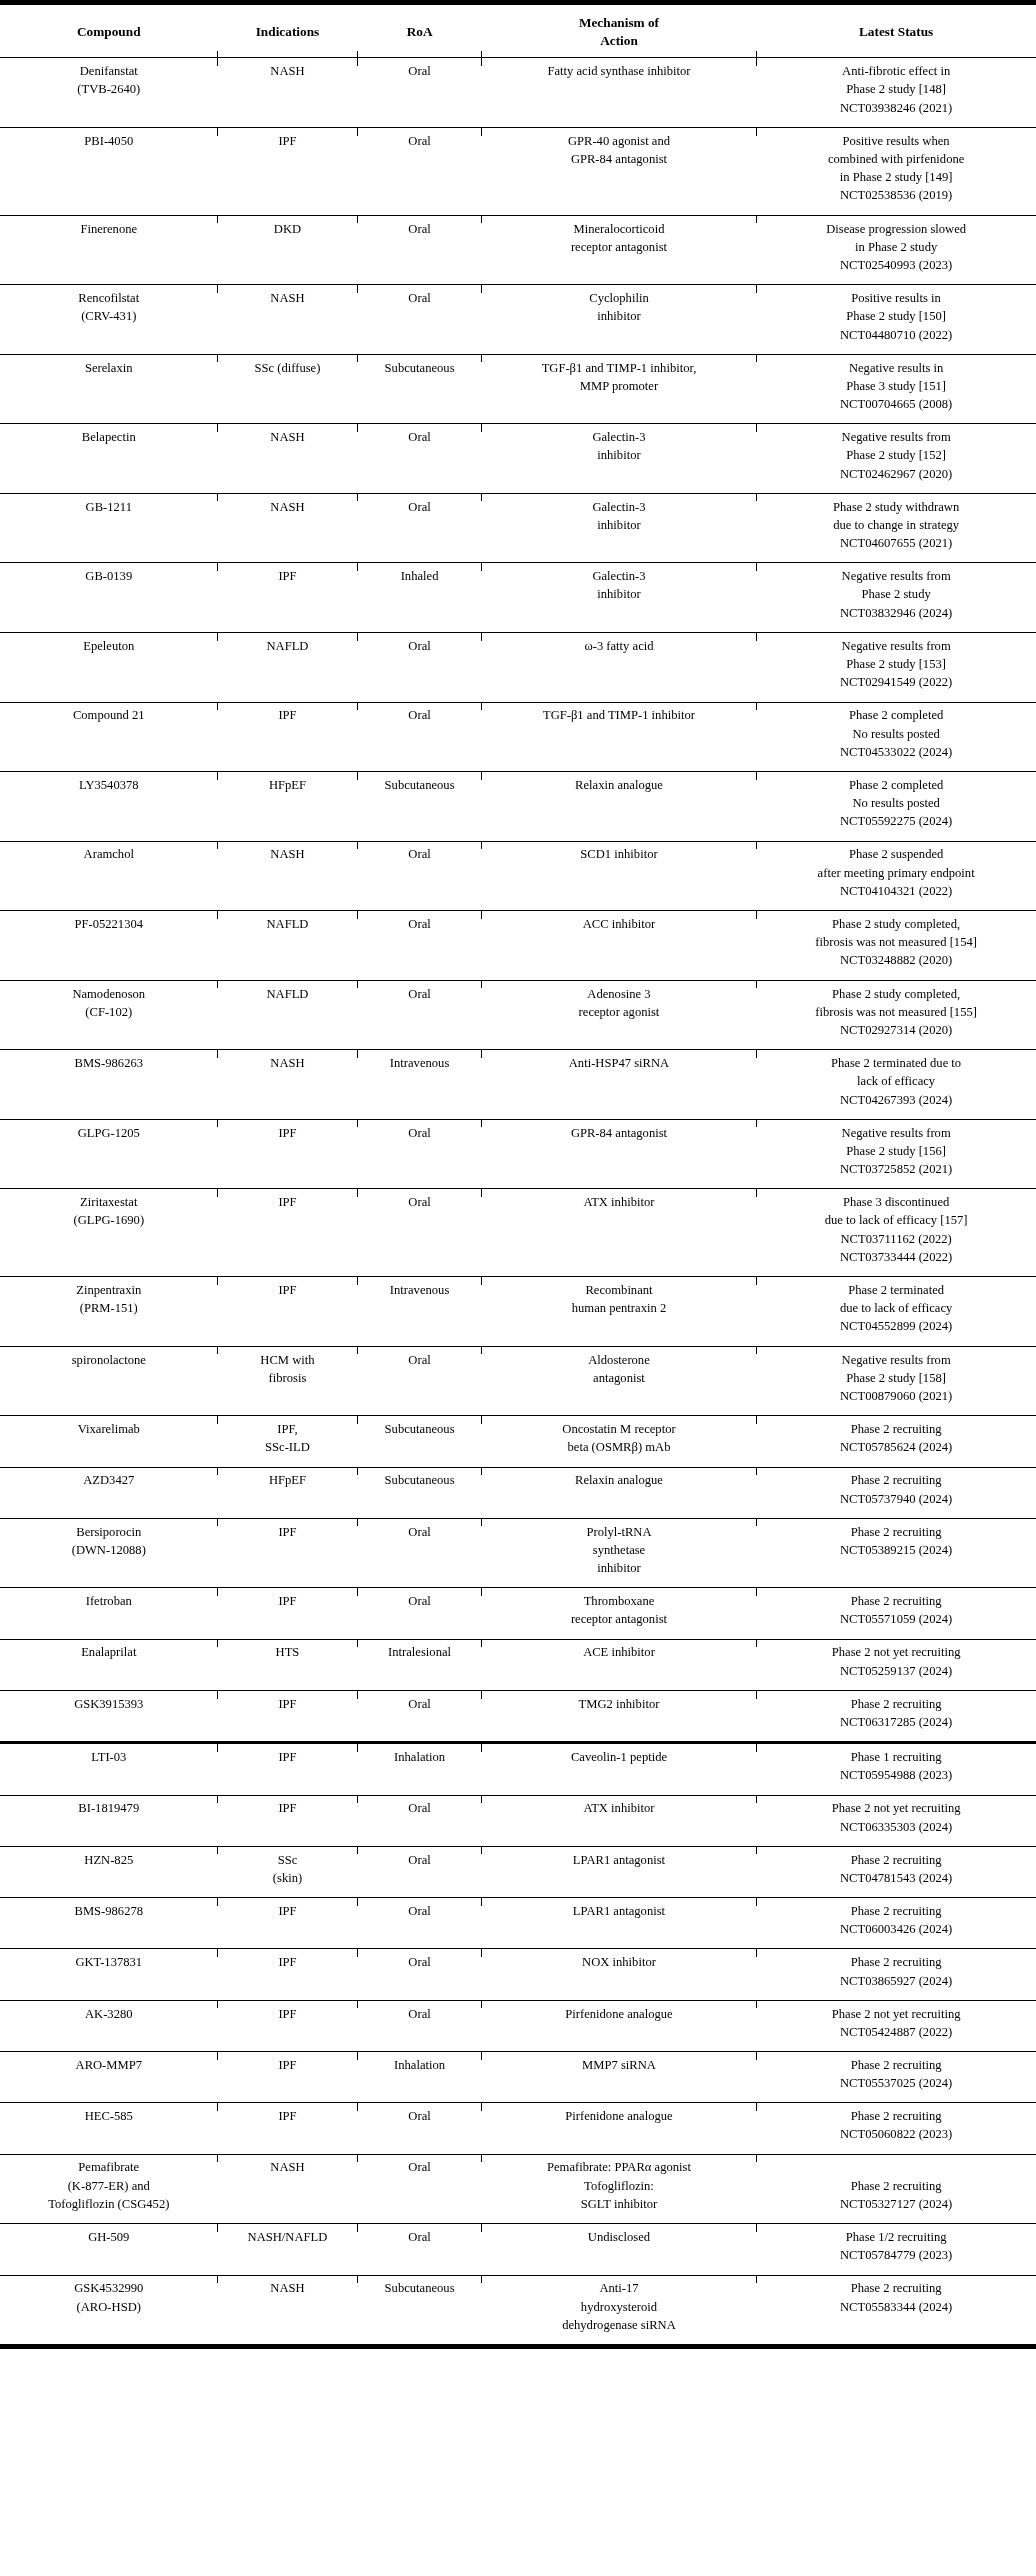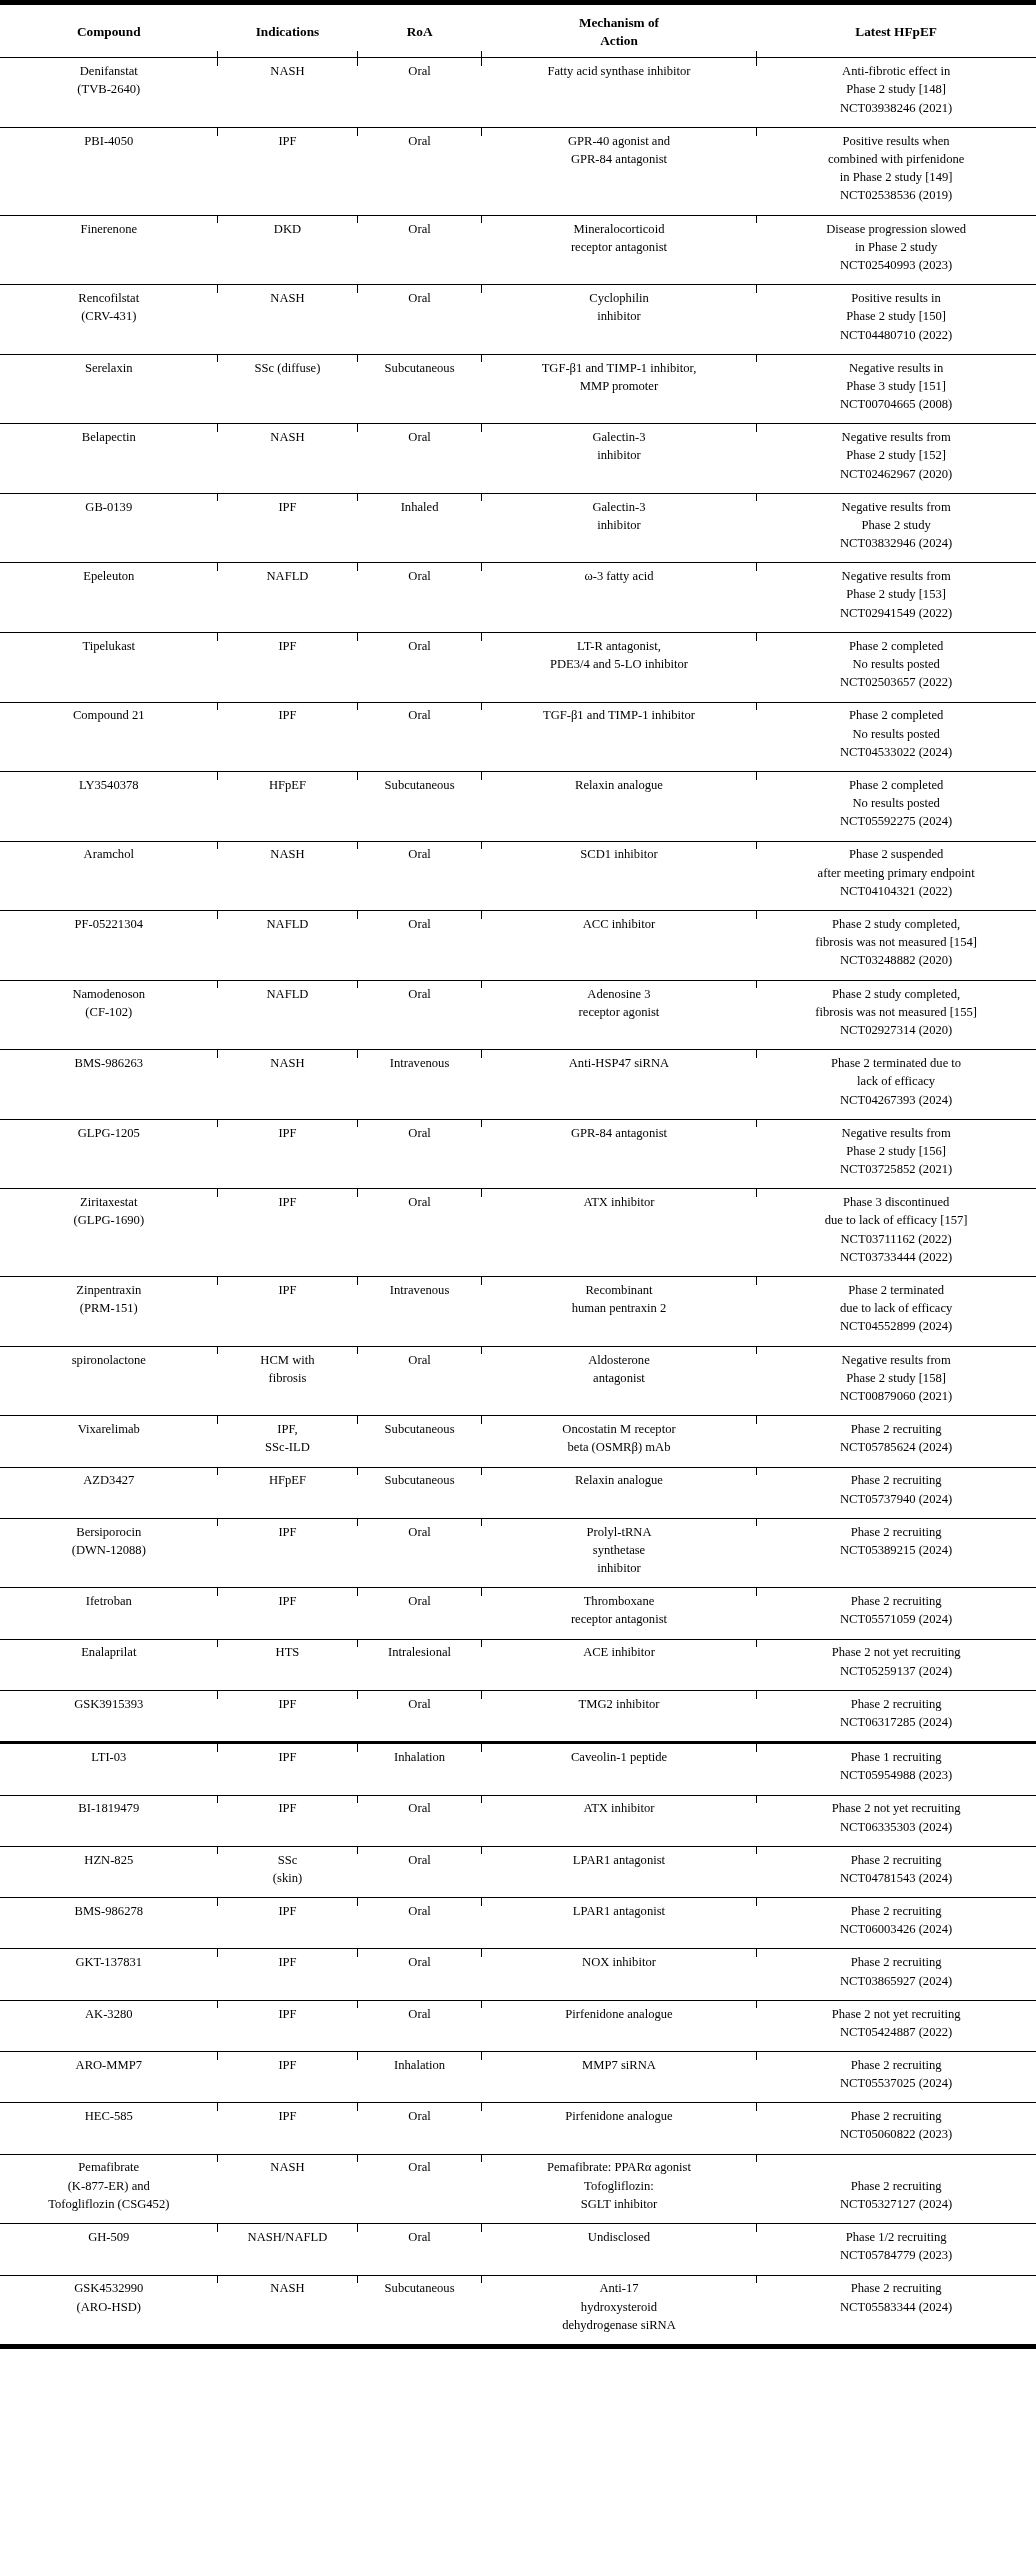--- a/index.html
+++ b/index.html
@@ -80,21 +80,21 @@
         <col class="c4">
         <col class="c5">
     </colgroup>
     <thead>
       <tr>
         <th>Compound</th>
         <th>Indications</th>
         <th>RoA</th>
         <th>Mechanism of
 Action</th>
-        <th>Latest HFpEF</th>
+        <th>Latest Status</th>
       </tr>
     </thead>
     <tbody>
         <tr>
           <td>Denifanstat
 (TVB-2640)</td>
           <td>NASH</td>
           <td>Oral</td>
           <td>Fatty acid synthase inhibitor</td>
           <td>Anti-fibrotic effect in
@@ -147,47 +147,47 @@
           <td>Belapectin</td>
           <td>NASH</td>
           <td>Oral</td>
           <td>Galectin-3
 inhibitor</td>
           <td>Negative results from
 Phase 2 study [152]
 NCT02462967 (2020)</td>
         </tr>
         <tr>
+          <td>GB-1211</td>
+          <td>NASH</td>
+          <td>Oral</td>
+          <td>Galectin-3
+inhibitor</td>
+          <td>Phase 2 study withdrawn
+due to change in strategy
+NCT04607655 (2021)</td>
+        </tr>
+        <tr>
           <td>GB-0139</td>
           <td>IPF</td>
           <td>Inhaled</td>
           <td>Galectin-3
 inhibitor</td>
           <td>Negative results from
 Phase 2 study
 NCT03832946 (2024)</td>
         </tr>
         <tr>
           <td>Epeleuton</td>
           <td>NAFLD</td>
           <td>Oral</td>
           <td>ω-3 fatty acid</td>
           <td>Negative results from
 Phase 2 study [153]
 NCT02941549 (2022)</td>
-        </tr>
-        <tr>
-          <td>Tipelukast</td>
-          <td>IPF</td>
-          <td>Oral</td>
-          <td>LT-R antagonist,
-PDE3/4 and 5-LO inhibitor</td>
-          <td>Phase 2 completed
-No results posted
-NCT02503657 (2022)</td>
         </tr>
         <tr>
           <td>Compound 21</td>
           <td>IPF</td>
           <td>Oral</td>
           <td>TGF-β1 and TIMP-1 inhibitor</td>
           <td>Phase 2 completed
 No results posted
 NCT04533022 (2024)</td>
         </tr>

